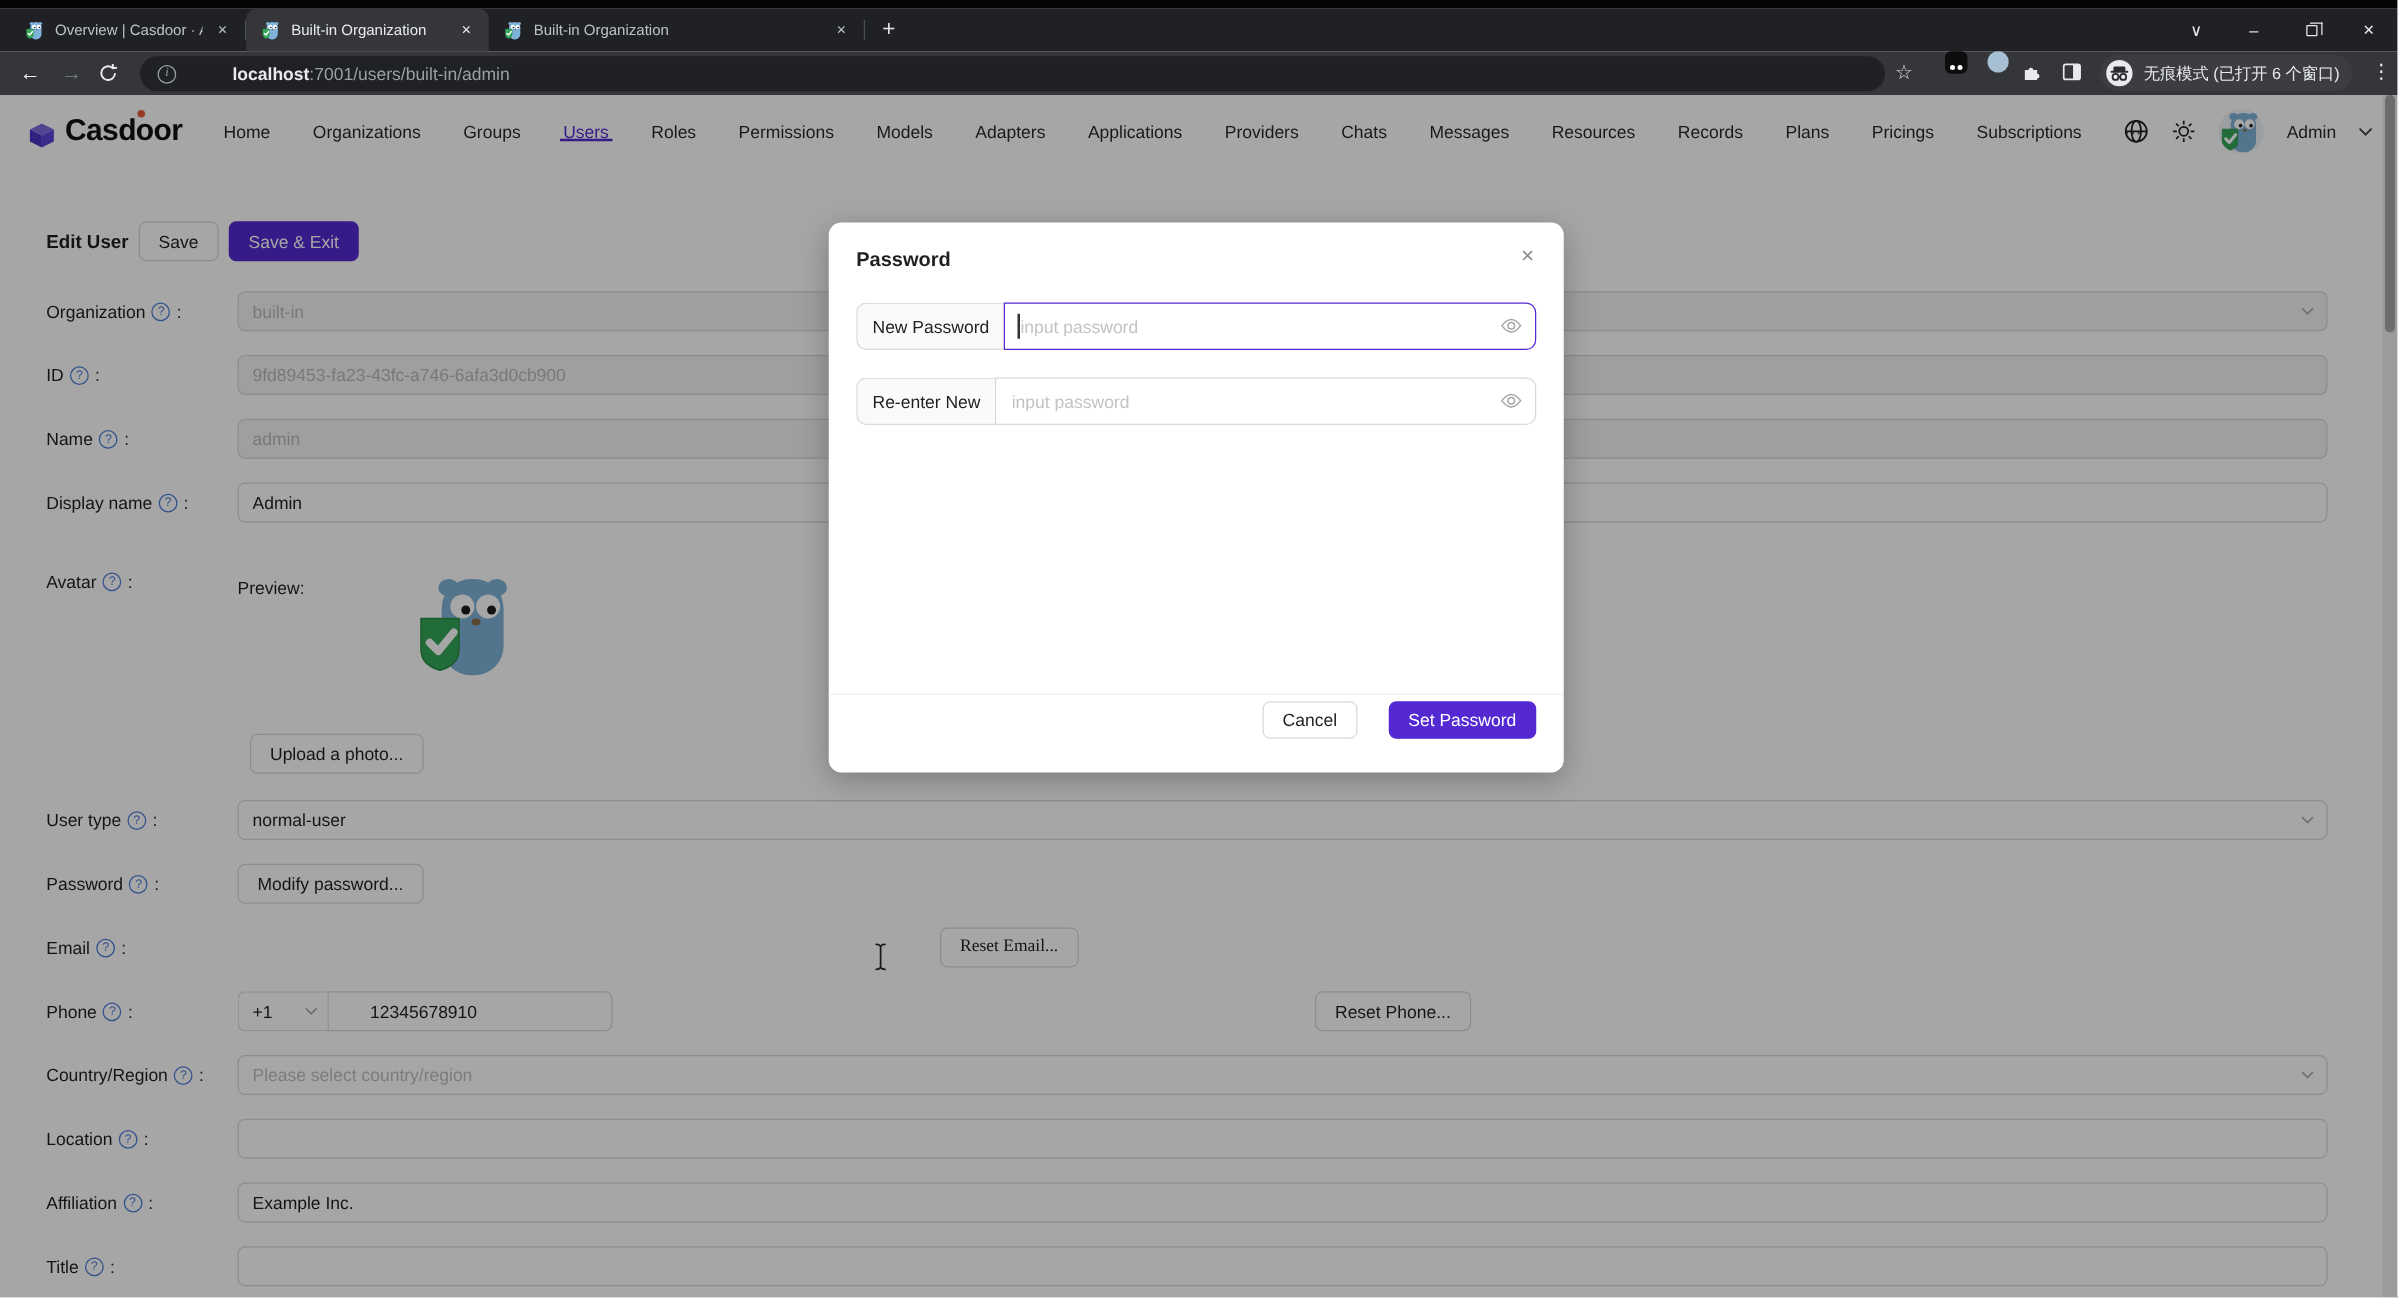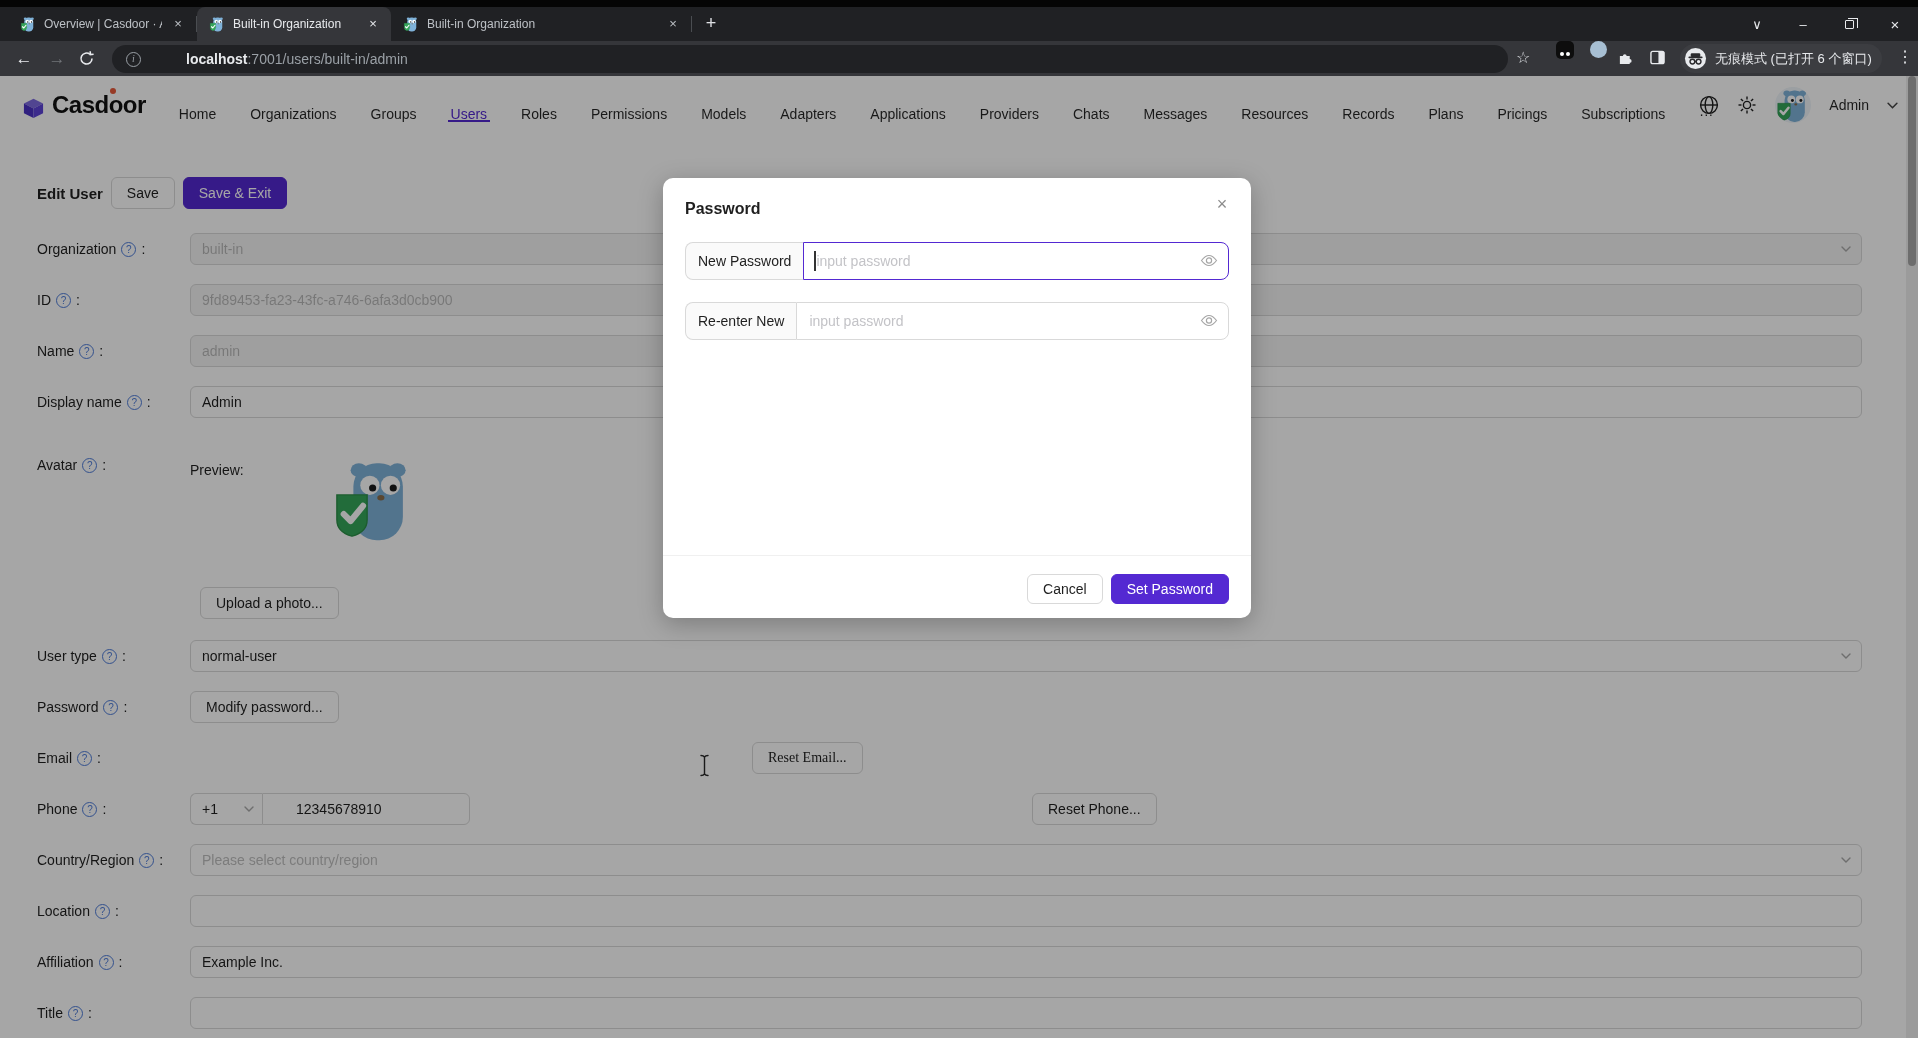--- a/index.html
+++ b/index.html
@@ -53,21 +53,21 @@
 
   
   .viewport { position:absolute; top:76px; left:0; right:0; bottom:0; background:#fff; overflow:hidden; }
 
   
   .cas-header { position:absolute; top:0; left:0; right:0; height:58px; background:#fff; display:flex;
                 align-items:stretch; }
   .brand { display:flex; align-items:center; gap:7px; margin-left:22px; flex:none; }
   .brand-text { font-size:24px; font-weight:bold; color:#111; letter-spacing:-0.5px; position:relative; }
   .brand-dot { position:absolute; top:-3px; left:58px; width:6px; height:6px; border-radius:50%; background:#e85a3b; }
-  .nav { display:flex; align-items:flex-start; margin-left:16px;margin-top:30px; }
+  .nav { display:flex; align-items:center; margin-left:16px; }
   .nav-item { display:flex; align-items:center; padding:0 17px; font-size:14px; color:rgba(0,0,0,0.85);
               position:relative; white-space:nowrap; }
   .nav-item.selected { color:#5429d2; }
   .nav-item.selected::after { content:""; position:absolute; left:14px; right:14px; bottom:0; height:2px;
               background:#5429d2; }
   .header-right { position:absolute; right:20px; top:0; height:58px; display:flex; align-items:center; gap:18px; }
   .avatar-sm { width:36px; height:36px; border-radius:50%; overflow:hidden; background:#eef4f9; }
   .admin-name { font-size:14px; color:rgba(0,0,0,0.85); }
 
   
@@ -95,21 +95,21 @@
   .sel .chev { position:absolute; right:10px; top:50%; margin-top:-3px; }
   .placeholder { color:#bfbfbf; }
   .avatar-row { align-items:flex-start; min-height:185px; margin-bottom:18px; }
   .avatar-ctrl { position:relative; height:185px; width:100%; }
   .preview-lbl { position:absolute; left:0; top:25px; font-size:14px; color:rgba(0,0,0,0.88); }
   .gopher-big { position:absolute; left:140px; top:12px; width:88px; height:100px; }
   .upload-btn { position:absolute; left:10px; top:150px; }
   .reset-btn { margin-left:562px;font-family:Liberation Serif, serif; }
   .phone-code { width:72px; border-radius:6px 0 0 6px; border-right:0; position:relative; padding-right:20px; }
   .phone-code .chev { position:absolute; right:8px; top:50%; margin-top:-3px; }
-  .phone-num { width:208px; border-radius:0 6px 6px 0;padding-left:33px; }
+  .phone-num { width:228px; border-radius:0 6px 6px 0;padding-left:33px; }
 
   
   .scrollbar { position:absolute; top:0; right:0; bottom:0; width:12px; background:#efefef; z-index:40; }
   .scroll-thumb { position:absolute; top:0; left:2px; width:8px; height:190px; border-radius:4px; background:#a8a8a8; }
 
   
   .mask { position:absolute; inset:0; background:rgba(0,0,0,0.35); z-index:50; }
   .modal { position:absolute; left:663px; top:102px; width:588px; height:440px; background:#fff;
            border-radius:10px; z-index:60; box-shadow:0 6px 24px rgba(0,0,0,0.25); padding:20px 22px; }
   .modal-title { font-size:16px; font-weight:bold; color:rgba(0,0,0,0.88); margin-top:2px; }
@@ -122,21 +122,21 @@
               color:rgba(0,0,0,0.88); white-space:nowrap; }
   .pw-field { flex:1; position:relative; }
   .pw-input { width:100%; height:38px; border:1px solid #d9d9d9; border-radius:0 8px 8px 0;
               padding:0 34px 0 12px; font-size:14px; font-family:"Liberation Sans",sans-serif;
               color:rgba(0,0,0,0.88); outline:none; background:#fff; }
   .pw-input::placeholder { color:#c3c3c7; }
   .pw-field.focused .pw-input { border:1.5px solid #5429d2; }
   .caret { position:absolute; left:11px; top:9px; width:1.5px; height:20px; background:#333; }
   .eye { position:absolute; right:11px; top:12px; }
   .modal-footer-line { position:absolute; left:0; right:0; bottom:62px; border-top:1px solid #f0f0f0; }
-  .modal-footer { position:absolute; right:22px; bottom:14px; display:flex; gap:8px; }
+  .modal-footer { position:absolute; right:22px; bottom:27px; display:flex; gap:25px; }
   .btn.modal-btn { height:30px; border-radius:6px; }
 
   .cursor-ibeam { position:absolute; left:698px; top:678px; z-index:70; }
 
   svg.icon { display:block; }
 </style>
 </head>
 <body>
 
 <svg width="0" height="0" style="position:absolute">

